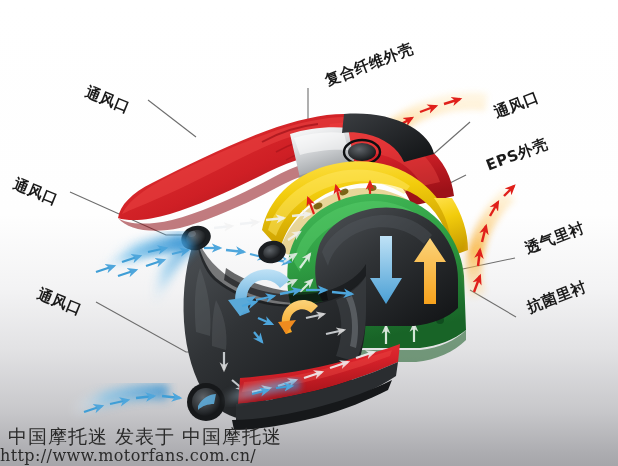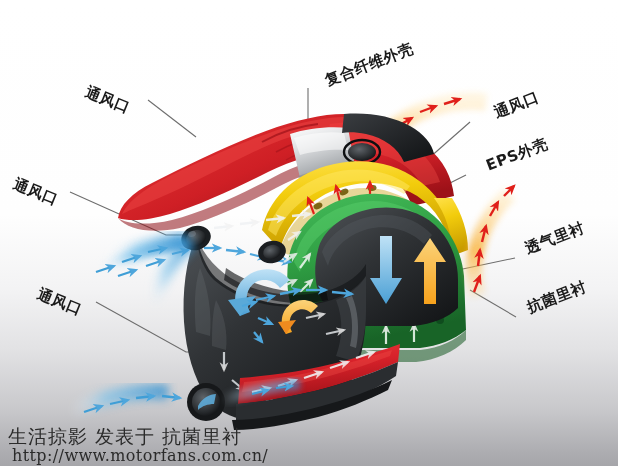--- a/index.html
+++ b/index.html
@@ -24,21 +24,21 @@
     transform-origin:0 50%;
     font-family:"DejaVu Sans","Liberation Sans",sans-serif;
   }
   .wm{
     position:absolute;
     color:#2b2b2b;
     white-space:nowrap;
     font-family:"DejaVu Sans","Liberation Sans",sans-serif;
   }
   .wm-main{left:8px;top:424px;font-size:19px;letter-spacing:1px;}
-  .wm-url{left:12px;top:446px;font-size:16px;letter-spacing:0.4px;font-family:"DejaVu Serif","Liberation Serif",serif;}
+  .wm-url{left:0;top:446px;font-size:16px;letter-spacing:0.4px;font-family:"DejaVu Serif","Liberation Serif",serif;}
 </style>
 </head>
 <body>
 
 <div id="stage">
 
   <svg id="art" viewBox="0 0 618 466">
     <defs>
       <linearGradient id="gRed" x1="0" y1="0" x2="0.3" y2="1">
         <stop offset="0%" stop-color="#ea3b3b"></stop>
@@ -431,16 +431,16 @@
   <div class="lbl" style="left:326px;top:72px;transform:rotate(-21deg);">复合纤维外壳</div>
 
   <div class="lbl" style="left:495px;top:104px;transform:rotate(-21deg);">通风口</div>
 
   <div class="lbl" style="left:487px;top:157px;transform:rotate(-21deg);">EPS外壳</div>
 
   <div class="lbl" style="left:526px;top:240px;transform:rotate(-21deg);">透气里衬</div>
 
   <div class="lbl" style="left:528px;top:299px;transform:rotate(-21deg);">抗菌里衬</div>
 
-  <div class="wm wm-main">生活掠影 发表于 抗菌里衬</div>
+  <div class="wm wm-main">中国摩托迷 发表于 中国摩托迷</div>
   <div class="wm wm-url">http://www.motorfans.com.cn/</div>
 
 </div>
 
 </body></html>

